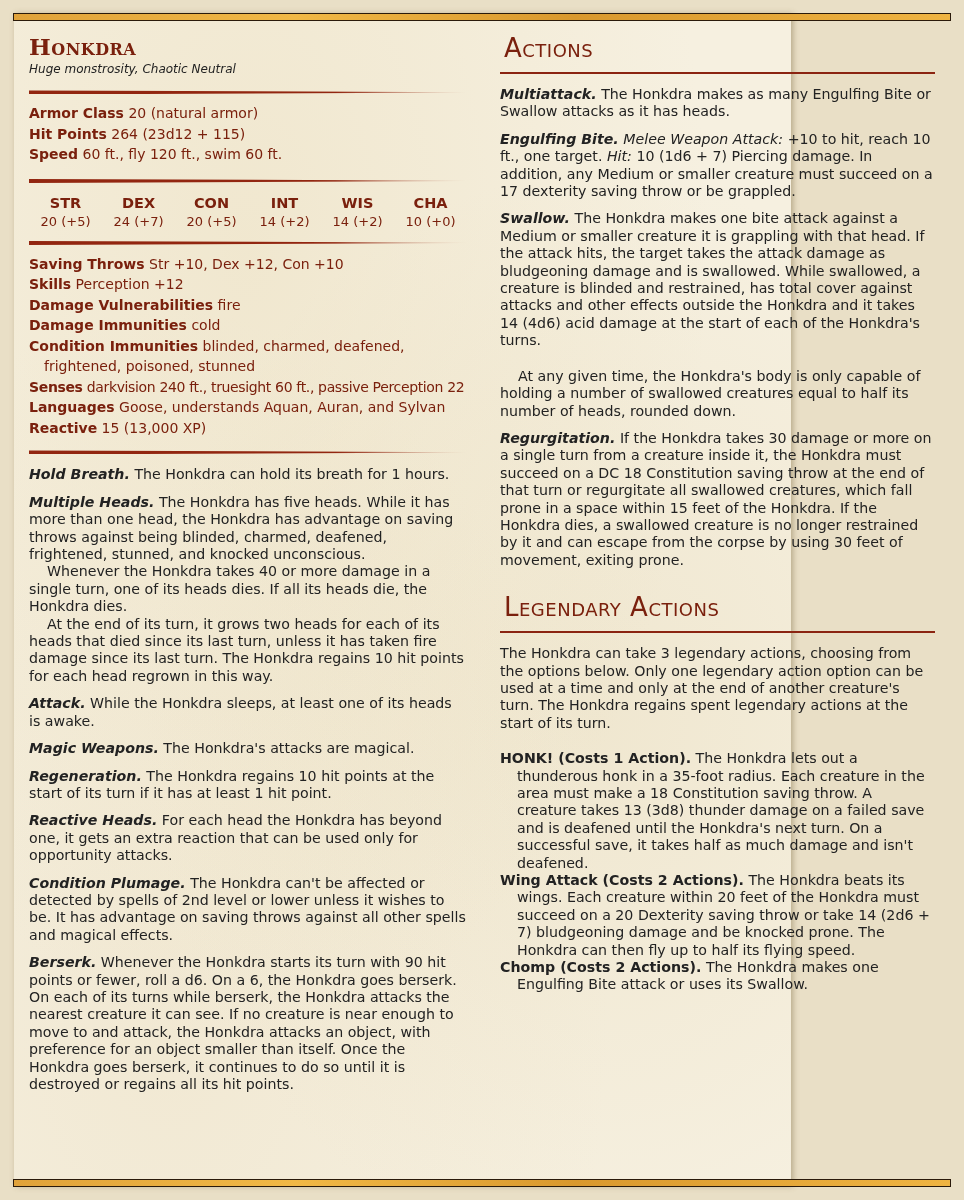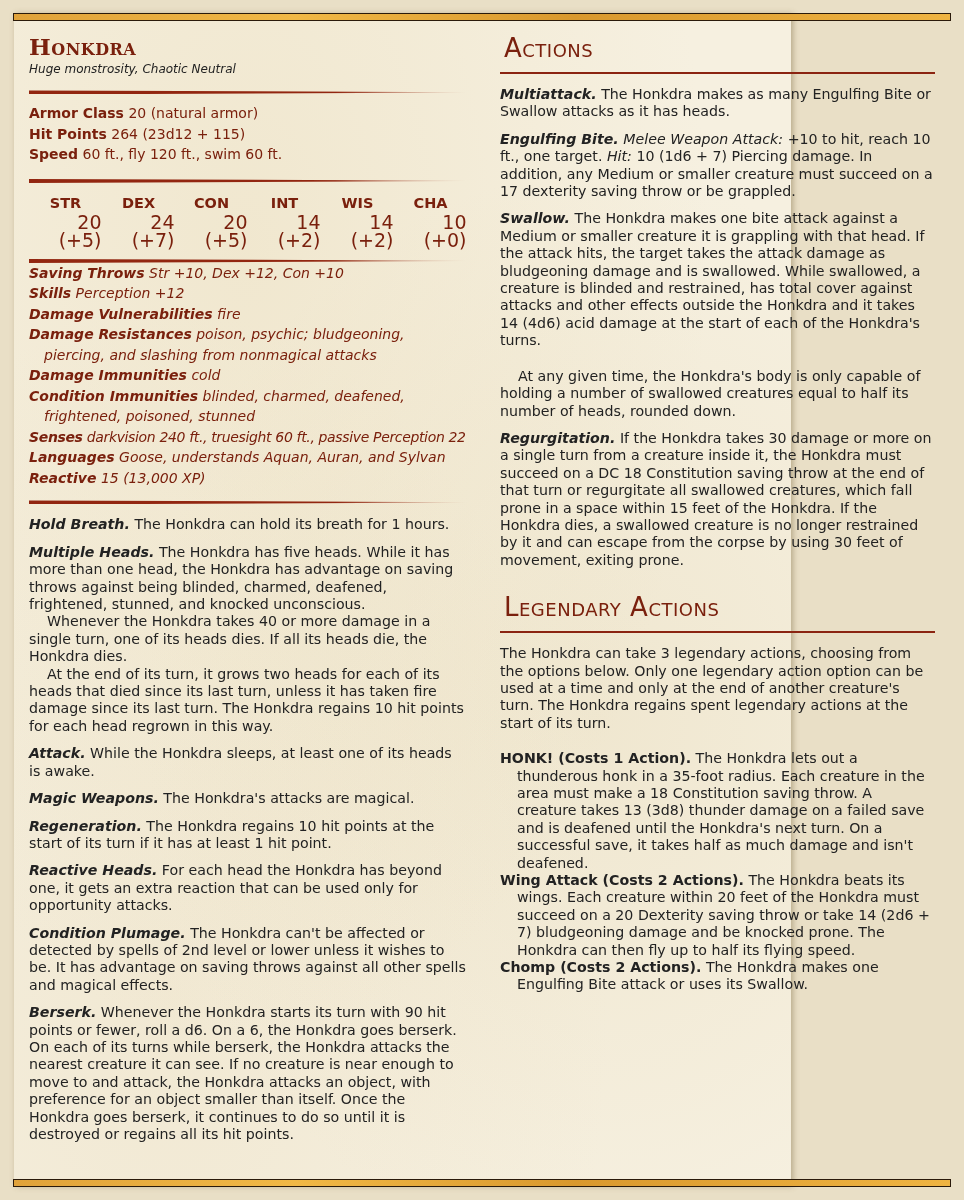--- a/index.html
+++ b/index.html
@@ -43,21 +43,21 @@
     background: linear-gradient(90deg,#922610 0%,#922610 70%,rgba(146,38,16,0) 100%);
     clip-path: polygon(0 0, 100% 45%, 100% 55%, 0 100%);
   }
   .prop { color: #7a200d; font-size: 14px; line-height: 20.5px; }
   .prop b { font-weight: bold; }
   .prop .hang { padding-left: 15px; text-indent: -15px; }
 
   .abilities { display: flex; justify-content: space-around; padding: 0 0; margin: 11px 0 10px 0; color: #7a200d; }
   .ab { text-align: center; width: 72px; }
   .ab .nm { font-weight: bold; font-size: 14.5px; line-height: 19px; }
-  .ab .vl { font-size: 19px; line-height: 18px; text-align: right; }
+  .ab .vl { font-size: 13px; line-height: 18px; }
 
   .trait { margin: 0 0 10px 0; }
   .trait .nm { font-weight: bold; font-style: italic; }
   .indent { text-indent: 18px; }
 
   .section-h {
     font-family: "DejaVu Sans", sans-serif; color: #7a200d; font-size: 26px;
     font-variant: small-caps; letter-spacing: 0.5px; margin: 0 0 0 4px; line-height: 28px;
   }
   .rule { height: 2px; background: #8b2411; margin: 10px 0 12px 0; }
@@ -106,25 +106,24 @@
           <div class="vl">14 (+2)</div>
         </div>
       <div class="ab">
           <div class="nm">CHA</div>
           <div class="vl">10 (+0)</div>
         </div>
     </div>
 
     <div class="taper"></div>
 
-    <div class="prop" style="margin-top:0;font-style:italic;">
+    <div class="prop" style="margin-top:9px;">
       <div class="hang"><b>Saving Throws</b> <span>Str +10, Dex +12, Con +10</span></div>
       <div class="hang"><b>Skills</b> <span>Perception +12</span></div>
       <div class="hang"><b>Damage Vulnerabilities</b> <span>fire</span></div>
-      <div class="hang"><b>Damage Resistances</b> <span>poison, psychic; bludgeoning, piercing, and slashing from nonmagical attacks</span></div>
       <div class="hang"><b>Damage Immunities</b> <span>cold</span></div>
       <div class="hang"><b>Condition Immunities</b> <span>blinded, charmed, deafened, frightened, poisoned, stunned</span></div>
       <div class="hang" style="letter-spacing:-0.35px;"><b>Senses</b> <span>darkvision 240 ft., truesight 60 ft., passive Perception 22</span></div>
       <div class="hang"><b>Languages</b> <span>Goose, understands Aquan, Auran, and Sylvan</span></div>
       <div class="hang"><b>Reactive</b> <span>15 (13,000 XP)</span></div>
     </div>
 
     <div class="taper" style="margin-top:12px;margin-bottom:12px;"></div>
 
     <div>

